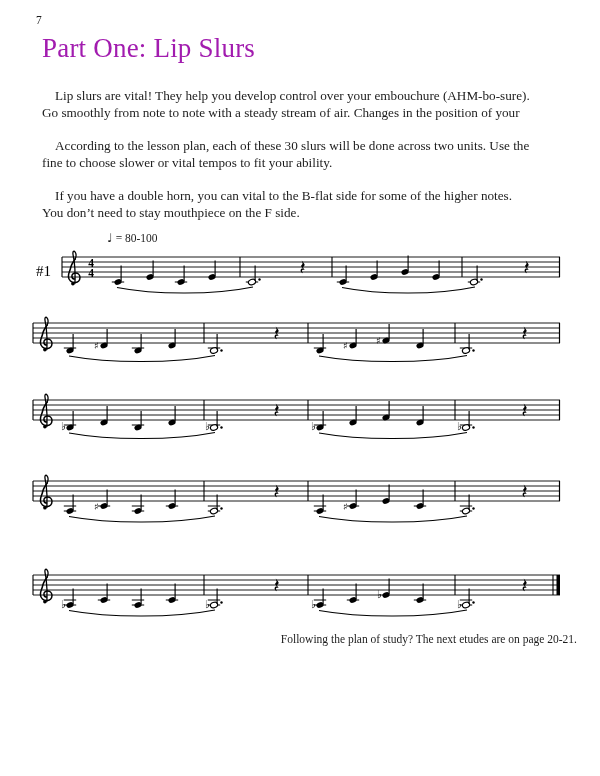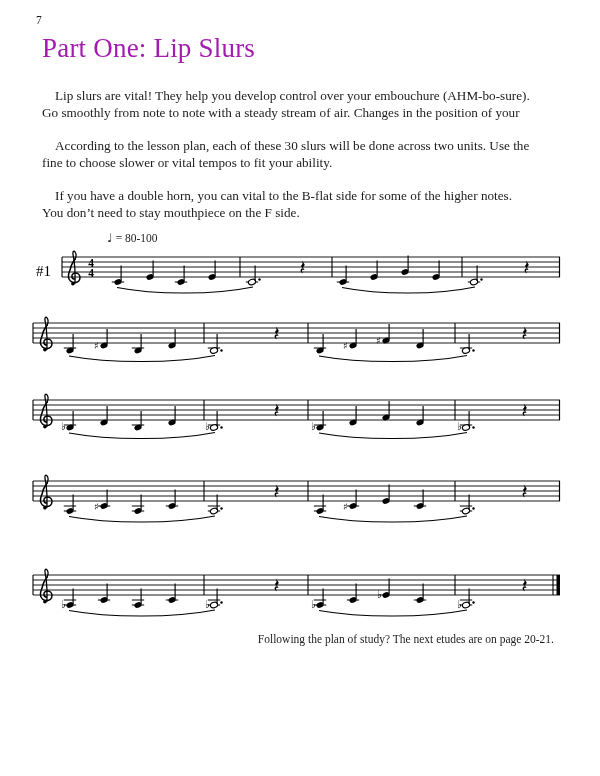--- a/index.html
+++ b/index.html
@@ -10,21 +10,21 @@
          letter-spacing:.2px;color:#a21caf;}
   .body-text{position:absolute;left:42px;top:71px;width:530px;font-size:13.2px;line-height:17px;}
   .para{margin:16px 0 6px 0;}
   .line{white-space:nowrap;}
   .line.indent{padding-left:13px;}
   .tempo{position:absolute;left:107px;top:231px;font-size:11.5px;}
   .tempo-note{font-family:"DejaVu Sans",sans-serif;font-size:12px;}
   .tempo-label{margin-left:3px;}
   #music{position:absolute;left:0;top:0;width:600px;height:0;}
   .sys{position:absolute;left:0;width:600px;height:70px;}
-  .footer{position:absolute;right:46px;top:633px;font-size:11.5px;}
+  .footer{position:absolute;right:23px;top:633px;font-size:11.5px;}
 </style>
 </head>
 <body>
 
 <div class="page">
   <div class="page-number">7</div>
   <h1 class="title">Part One: Lip Slurs</h1>
   <div class="body-text" id="body-text">
       <div class="para">
         <div class="line indent">Lip slurs are vital! They help you develop control over your embouchure (AHM-bo-sure).</div>

